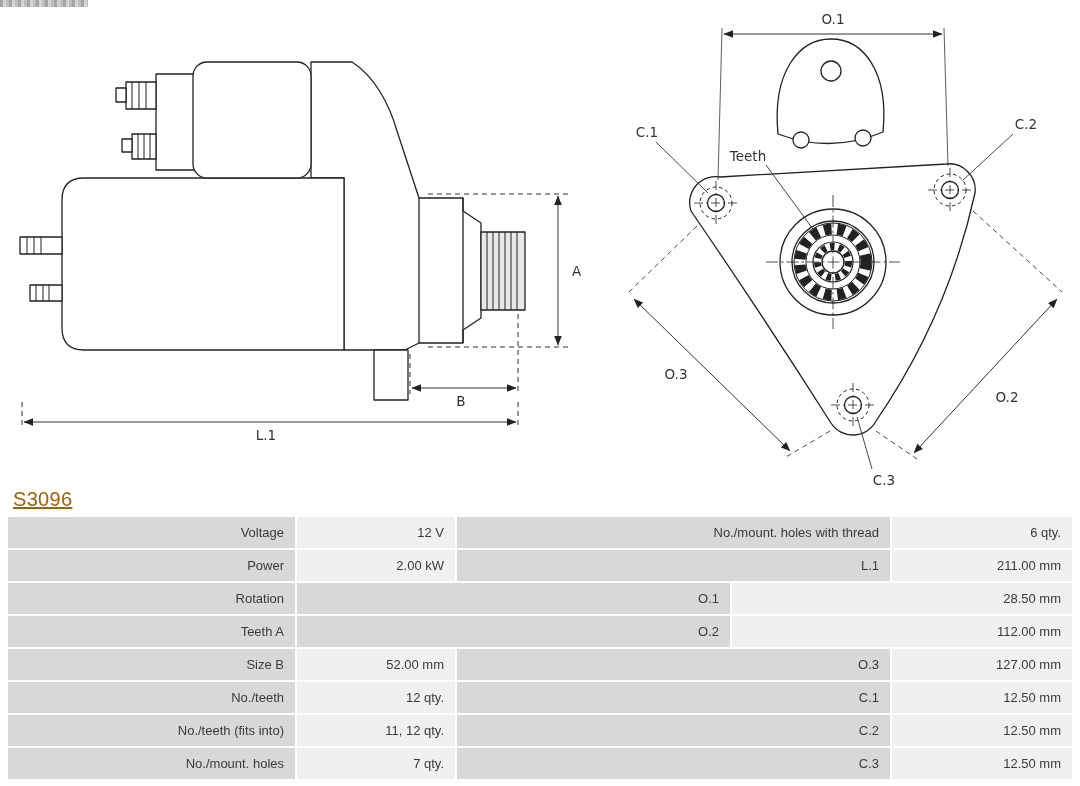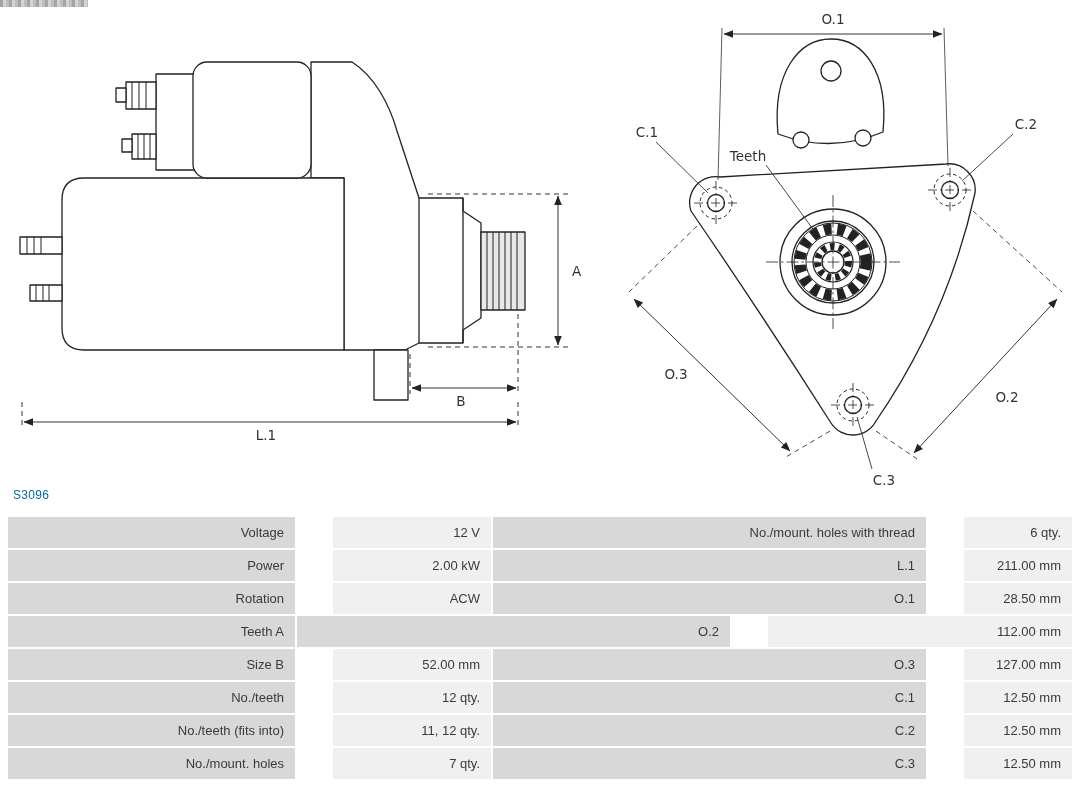--- a/index.html
+++ b/index.html
@@ -3,27 +3,27 @@
 <meta charset="utf-8">
 <style>
   * { margin:0; padding:0; box-sizing:border-box; }
   html,body { background:#ffffff; }
   body { width:1080px; height:786px; font-family:"Liberation Sans", sans-serif; position:relative; overflow:hidden; }
   .page { position:absolute; inset:0; background:#fff; }
   .logo-strip { position:absolute; top:0; left:0; width:88px; height:7px;
     background:repeating-linear-gradient(90deg,#8d8d8d 0 3px,#c9c9c9 3px 6px,#adadad 6px 9px); opacity:.8; }
   .drawing { position:absolute; top:4px; left:0; width:1080px; height:486px; }
   svg text { font-family:"DejaVu Sans","Liberation Sans",sans-serif; }
-  .part-number { position:absolute; top:488px; left:13px; font-size:12px; color:#0369a1; letter-spacing:.3px; }
+  .part-number { position:absolute; top:488px; left:13px; font-size:20px; color:#a16207; letter-spacing:.3px;text-decoration:underline; }
   .spec-table { position:absolute; top:517px; left:8px; width:1064px; display:flex; flex-direction:column; gap:2px; }
   .row { display:flex; gap:2px; height:31px; }
   .cell { display:flex; align-items:center; justify-content:flex-end; padding-right:11px;
     font-size:13px; color:#3a3a3a; white-space:nowrap; }
   .cell.label { background:#d8d8d8; }
-  .cell.value { background:#f0f0f0;margin-left:36px; }
+  .cell.value { background:#f0f0f0; }
   .c1 { width:287px; } .c2 { width:158px; } .c3 { width:433px; } .c4 { flex:1; }
 </style>
 </head>
 <body>
 
 <div class="page">
   <div class="logo-strip"></div>
 
   <div class="drawing">
     <svg viewBox="0 0 1080 486" width="1080" height="486">
@@ -173,21 +173,20 @@
 
     <div class="row">
       <div class="cell label c1">Power</div>
       <div class="cell value c2">2.00 kW</div>
       <div class="cell label c3">L.1</div>
       <div class="cell value c4">211.00 mm</div>
     </div>
 
     <div class="row">
       <div class="cell label c1">Rotation</div>
-      <div class="cell value c2">ACW</div>
       <div class="cell label c3">O.1</div>
       <div class="cell value c4">28.50 mm</div>
     </div>
 
     <div class="row">
       <div class="cell label c1">Teeth A</div>
       <div class="cell label c3">O.2</div>
       <div class="cell value c4">112.00 mm</div>
     </div>
 

